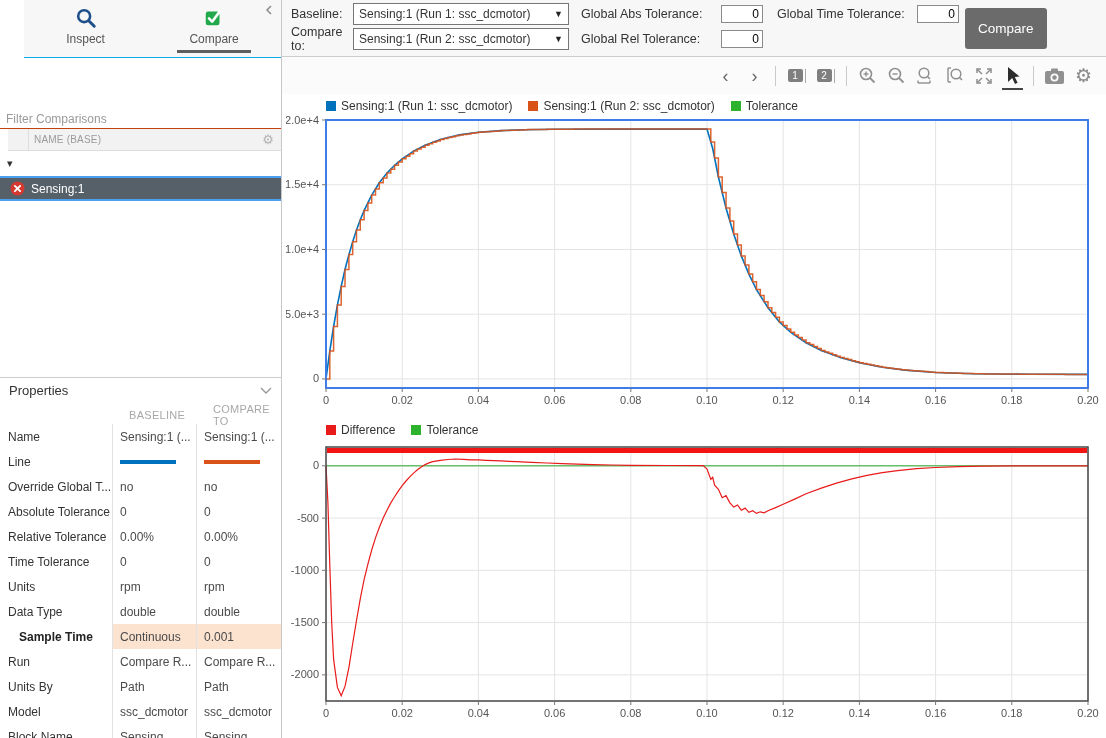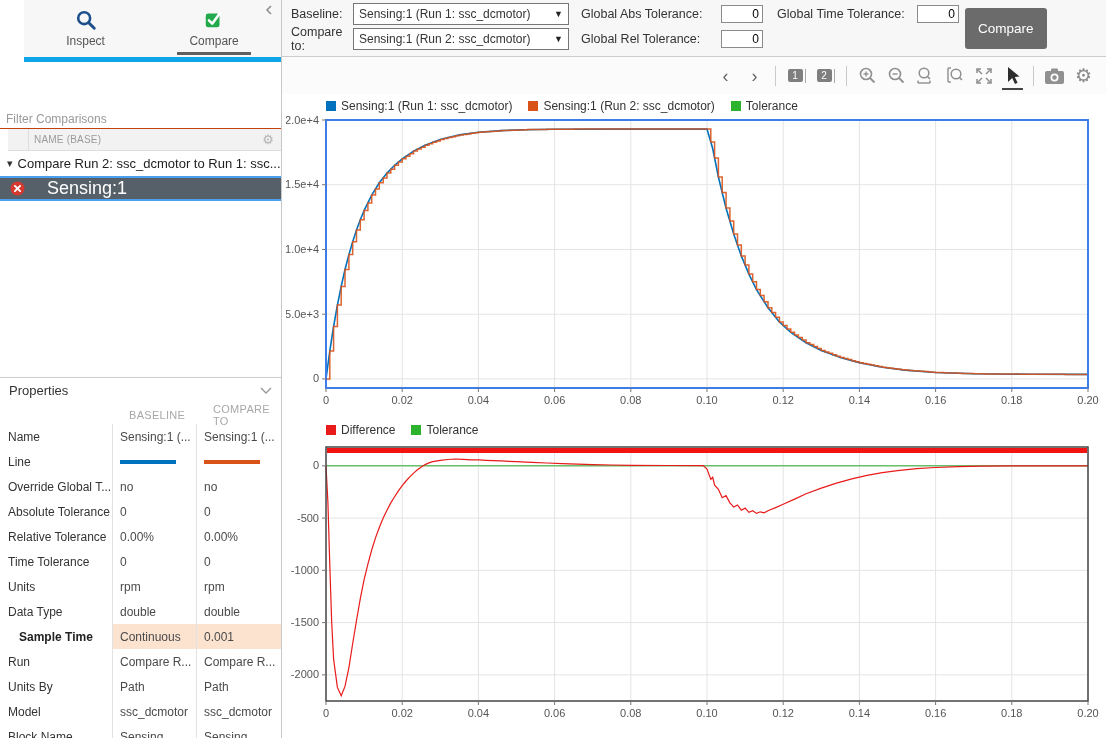--- a/index.html
+++ b/index.html
@@ -1,38 +1,38 @@
 <!DOCTYPE html>
 <html><head>
 <meta charset="utf-8">
 <style>
   html,body{margin:0;padding:0;}
   body{width:1106px;height:738px;overflow:hidden;background:#fff;font-family:"Liberation Sans",sans-serif;}
   .app{display:flex;width:1106px;height:738px;}
   
   .left{width:281px;flex:none;border-right:1px solid #c8c8c8;position:relative;background:#fff;}
-  .tabs{height:57px;border-bottom:5px solid #0ea5e9;background:#f7f7f7;display:flex;justify-content:space-around;align-items:center;position:relative;margin-left:24px;}
+  .tabs{height:57px;border-bottom:1px solid #0ea5e9;background:#f7f7f7;display:flex;justify-content:space-around;align-items:flex-start;position:relative;margin-left:24px;}
   .tab{display:flex;flex-direction:column;align-items:center;gap:3px;padding:7px 14px 7px;position:relative;cursor:pointer;}
   .tlabel{font-size:12px;color:#555;}
   .underline{position:absolute;bottom:0;left:2px;right:2px;height:3px;background:#5f5f5f;display:none;}
   .tab.active .underline{display:block;}
   .collapse{position:absolute;top:4px;right:7px;cursor:pointer;}
   .filter{position:absolute;top:110px;left:0;width:100%;height:19px;border:none;border-bottom:1px solid #c2410c;font-size:12px;padding:0 6px;box-sizing:border-box;color:#333;outline:none;background:#fff;}
   .filter::placeholder{color:#9a9a9a;}
   .name-header{position:absolute;top:129px;left:8px;right:0;height:21px;background:#f2f2f2;border-bottom:1px solid #ddd;display:flex;align-items:center;}
   .nh-spacer{width:21px;height:100%;border-right:1px solid #ddd;box-sizing:border-box;}
   .nh-label{flex:1;font-size:10px;color:#9b9b9b;padding-left:5px;letter-spacing:.2px;}
   .nh-gear{color:#b3b3b3;font-size:13px;padding-right:7px;cursor:pointer;line-height:1;}
   .tree-group{position:absolute;top:151px;height:25px;left:0;right:0;display:flex;align-items:center;font-size:13px;color:#222;cursor:pointer;}
   .caret{margin:0 5px 0 7px;font-size:11px;color:#333;}
   .group-label{white-space:nowrap;overflow:hidden;}
   .tree-row{position:absolute;top:176px;height:25px;left:0;right:0;display:flex;align-items:center;box-sizing:border-box;cursor:pointer;}
   .tree-row.selected{background:#566069;border-top:2px solid #4aa0ee;border-bottom:2px solid #4aa0ee;}
   .status{margin-left:10px;flex:none;}
-  .sig-label{color:#fff;font-size:18px;margin-left:22px;}
+  .sig-label{color:#fff;font-size:12px;margin-left:6px;}
   .properties{position:absolute;top:377px;left:0;right:0;bottom:0;background:#fff;overflow:hidden;}
   .prop-title-row{height:25px;border-top:1px solid #ccc;display:flex;align-items:center;justify-content:space-between;padding:0 9px;font-size:13px;color:#333;cursor:pointer;}
   .prop-cols{display:grid;grid-template-columns:112px 84px 1fr;height:21px;align-items:center;font-size:11px;color:#a8a8a8;letter-spacing:.3px;padding-left:10px;}
   .prop-cols .pc{padding-left:7px;}
   .prop-row{display:grid;grid-template-columns:112px 84px 1fr;height:25px;align-items:center;font-size:12px;}
   .pr-label{padding-left:8px;color:#333;white-space:nowrap;overflow:hidden;}
   .pr-label.b{font-weight:bold;color:#222;margin-left:11px;}
   .pr-cell{border-left:1px solid #e2e2e2;height:100%;display:flex;align-items:center;padding-left:7px;color:#4a4a4a;white-space:nowrap;overflow:hidden;box-sizing:border-box;}
   .prop-row.hl .pr-cell{background:#fbe3d0;}
   .line-swatch{width:56px;height:4px;display:inline-block;}
@@ -88,21 +88,20 @@
     <input class="filter" placeholder="Filter Comparisons" style="">
 
     <div class="name-header">
       <span class="nh-spacer"></span>
       <span class="nh-label">NAME (BASE)</span>
       <span class="nh-gear">⚙</span>
     </div>
 
     <div class="tree-group">
       <span class="caret">▾</span>
-      <span class="group-label">Compare Run 2: ssc_dcmotor to Run 1: ssc...</span>
     </div>
 
     <div class="tree-row selected">
       <svg class="status" width="15" height="15" viewBox="0 0 15 15">
         <circle cx="7.5" cy="7.5" r="7" fill="#d5392f"></circle>
         <line x1="4.9" y1="4.9" x2="10.1" y2="10.1" stroke="#fff" stroke-width="1.9" stroke-linecap="round"></line>
         <line x1="10.1" y1="4.9" x2="4.9" y2="10.1" stroke="#fff" stroke-width="1.9" stroke-linecap="round"></line>
       </svg>
       <span class="sig-label">Sensing:1</span>
     </div>

